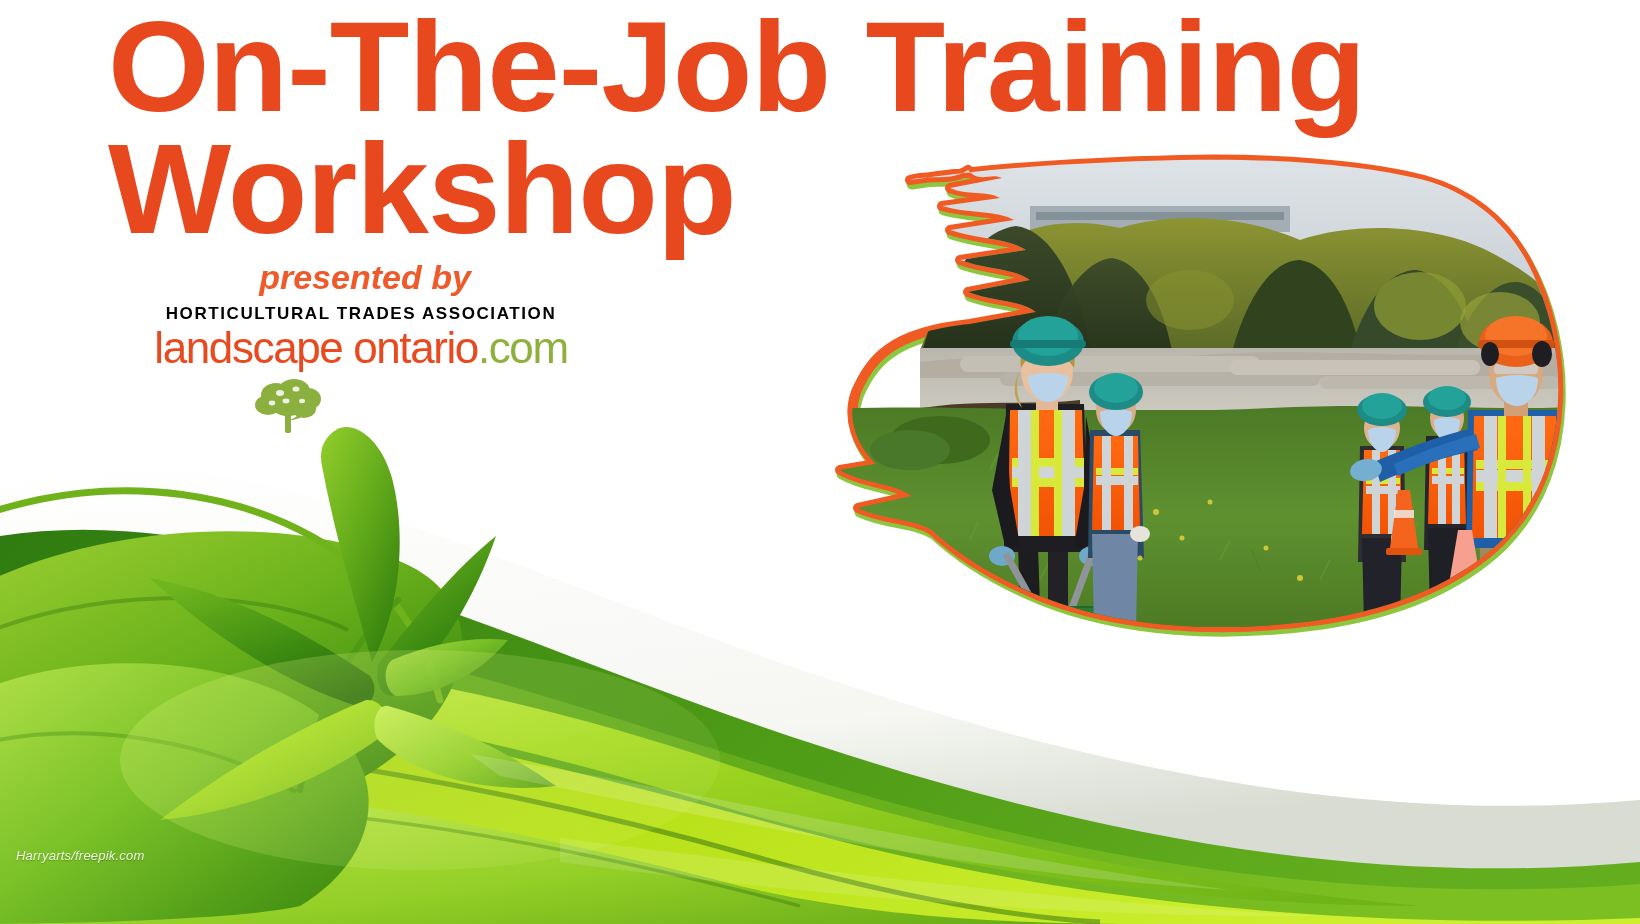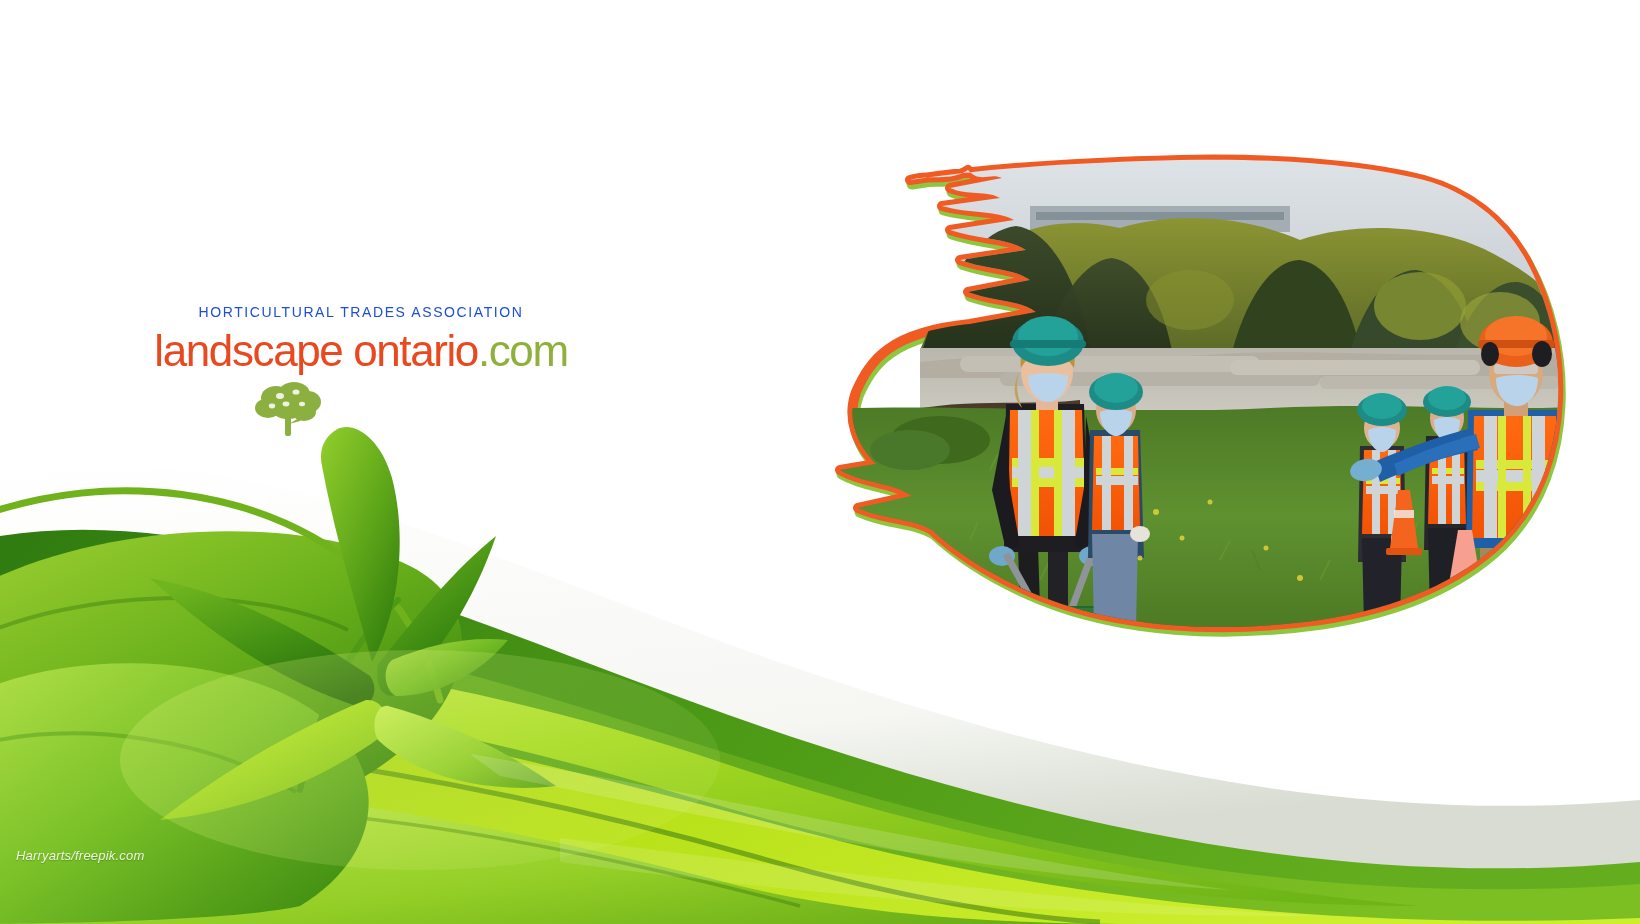--- a/index.html
+++ b/index.html
@@ -35,25 +35,25 @@
     position:absolute;left:150px;top:258px;width:430px;text-align:center;
     font-style:italic;font-weight:bold;font-size:34px;color:#ef5a2b;
     letter-spacing:0px;
   }
 
   
   #logo{
     position:absolute;left:146px;top:305px;width:430px;text-align:center;
   }
   #logo-tagline{
-    font-size:14px;letter-spacing:1.6px;color:#1d4ed8;font-weight:normal;
+    font-size:17px;letter-spacing:1.6px;color:#000000;font-weight:bold;
     white-space:nowrap;line-height:1;
   }
   #logo-wordmark{
-    margin-top:9px;font-size:44px;line-height:1.05;white-space:nowrap;
+    margin-top:3px;font-size:44px;line-height:1.05;white-space:nowrap;
     letter-spacing:-1.4px;
   }
   #logo-wordmark .lo-orange{color:#e8491f;}
   #logo-wordmark .lo-green{color:#8fb03c;}
   #logo-greenforlife{
     position:relative;margin-top:2px;height:62px;
   }
   #gfl-tree{position:absolute;left:106px;top:4px;width:76px;height:58px;}
   #gfl-text{
     position:absolute;left:180px;top:-2px;
@@ -186,21 +186,26 @@
 
     <path d="M392,660 C430,644 470,636 508,640 C478,676 436,696 396,696
              C384,690 382,668 392,660 Z" fill="url(#gLeafB)" opacity=".92"></path>
 
     <ellipse cx="420" cy="760" rx="300" ry="110" fill="url(#gGlow)" opacity=".35"></ellipse>
 
     <path d="M470,754 C700,792 960,852 1230,890 C1000,876 740,824 500,776 Z" fill="#ffffff" opacity=".16"></path>
     <path d="M560,838 C800,868 1060,902 1320,916 C1060,918 800,894 560,862 Z" fill="#ffffff" opacity=".12"></path>
   </svg>
 
-
+  <div id="title-block">
+    <div class="title-line" id="title-line-1">On-The-Job Training</div>
+    <div class="title-line" id="title-line-2">Workshop</div>
+  </div>
+
+  <div id="presented-by">presented by</div>
 
   <div id="logo">
     <div id="logo-tagline">HORTICULTURAL TRADES ASSOCIATION</div>
     <div id="logo-wordmark">
       <span class="lo-orange">landscape</span><span class="lo-orange"> ontario</span><span class="lo-green">.com</span>
     </div>
     <div id="logo-greenforlife">
       <svg id="gfl-tree" viewBox="0 0 76 58" xmlns="http://www.w3.org/2000/svg">
         <g fill="#8cb040">
           <ellipse cx="24" cy="18" rx="15" ry="12"></ellipse>

